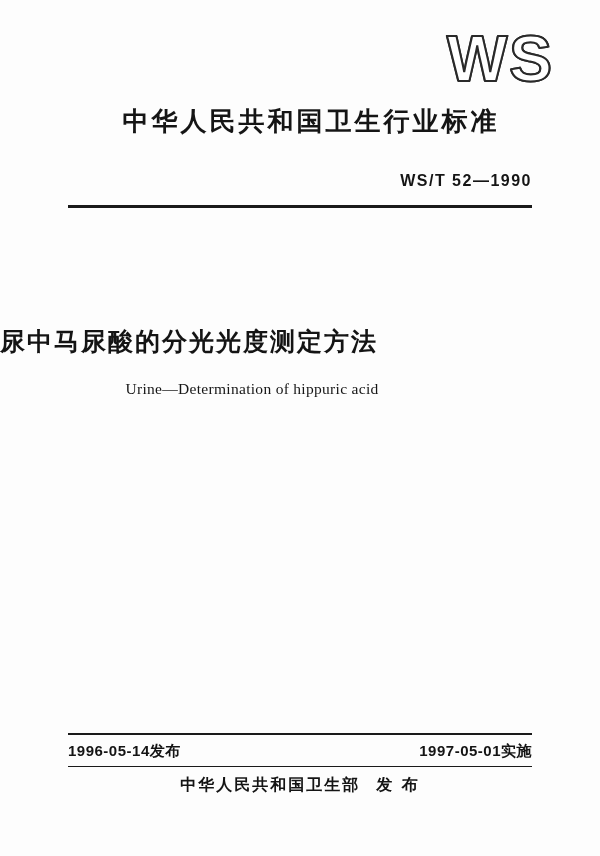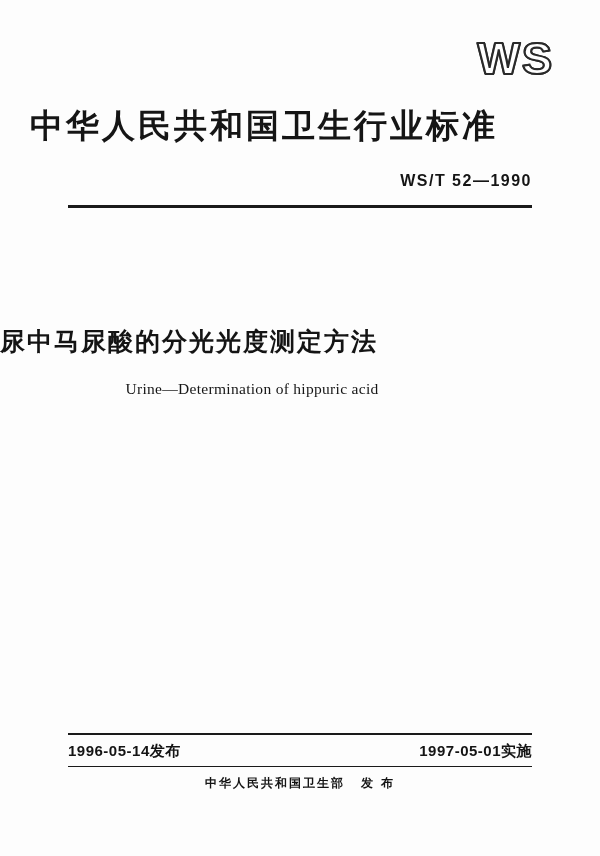--- a/index.html
+++ b/index.html
@@ -24,44 +24,45 @@
   }
 
   
   .ws-logo {
     position: absolute;
     left: 414px;
     top: 30px;
     width: 140px;
     height: 58px;
     font-family: "Liberation Sans", sans-serif;
-    font-size: 45px;
+    font-size: 64px;
     font-weight: 700;
     letter-spacing: 2px;
     line-height: 58px;
     text-align: right;
     color: #ffffff;
     -webkit-text-stroke: 2px #2a2a2a;
     text-shadow:
       -1.2px 0 #2a2a2a, 1.2px 0 #2a2a2a,
       0 -1.2px #2a2a2a, 0 1.2px #2a2a2a;
   }
 
   
   .cn-header {
     position: absolute;
     left: 0;
     top: 104px;
     width: 528px;
     text-align: center;
     font-family: "DejaVu Sans", sans-serif;
-    font-size: 33px;
+    font-size: 26px;
     font-weight: 700;
     letter-spacing: 3px;
     color: #151515;
+    padding-left: 47px;
   }
 
   
   .std-no {
     position: absolute;
     right: 68px;
     top: 172px;
     font-family: "Liberation Sans", sans-serif;
     font-size: 16px;
     font-weight: 700;
@@ -144,21 +145,21 @@
   }
 
   
   .publisher {
     position: absolute;
     left: 0;
     top: 775px;
     width: 600px;
     text-align: center;
     font-family: "DejaVu Sans", sans-serif;
-    font-size: 12px;
+    font-size: 16px;
     font-weight: 700;
     letter-spacing: 2px;
     color: #141414;
   }
   .publisher .gap { display: inline-block; width: 16px; }
 </style>
 </head>
 <body>
 
 <div class="page">

